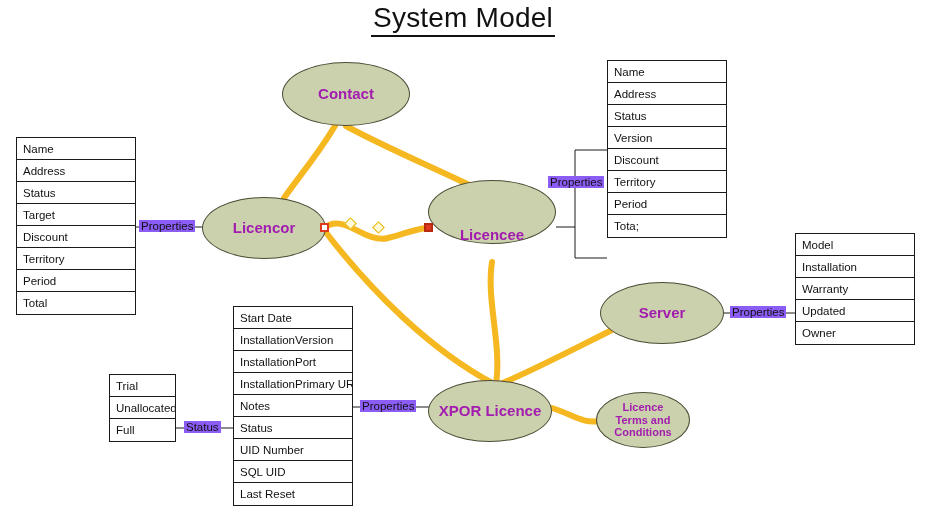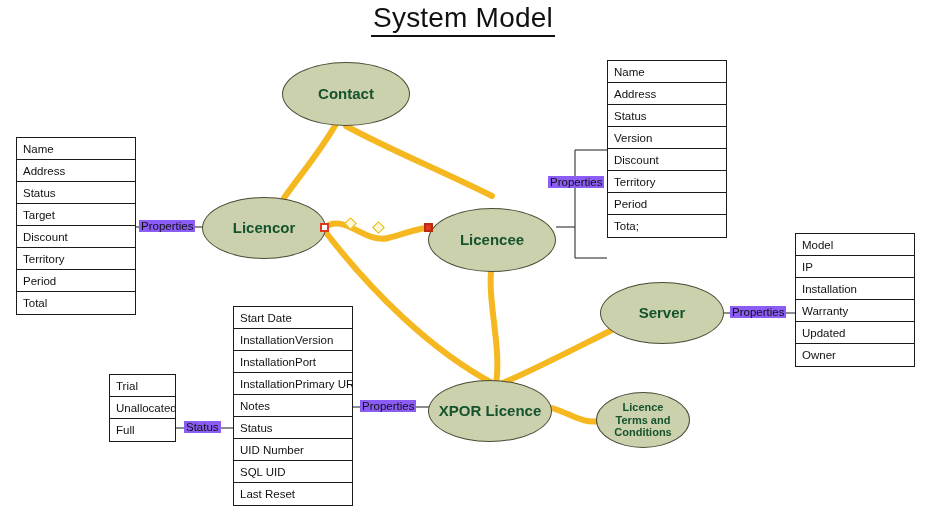--- a/index.html
+++ b/index.html
@@ -46,21 +46,21 @@
   .node {
     position: absolute;
     box-sizing: border-box;
     border: 1px solid #4c4c36;
     border-radius: 50%;
     background: #ccd1ad;
     display: flex;
     align-items: center;
     justify-content: center;
     text-align: center;
-    color: #14532d;
+    color: #a21caf;
     font-weight: bold;
     font-size: 15px;
     line-height: 1.15;
     z-index: 5;
   }
   .node.small {
     font-size: 11px;
     font-weight: bold;
     padding: 0 8px;
   }
@@ -161,21 +161,21 @@
   </svg>
 
   <div class="node" style="left:282px; top:62px; width:128px; height:64px;">
     <span>Contact</span>
   </div>
 
   <div class="node" style="left:202px; top:197px; width:124px; height:62px;">
     <span>Licencor</span>
   </div>
 
-  <div class="node" style="left:428px; top:208px; width:128px; height:64px;">
+  <div class="node" style="left:428px; top:180px; width:128px; height:64px;align-items:flex-end;">
     <span>Licencee</span>
   </div>
 
   <div class="node" style="left:600px; top:282px; width:124px; height:62px;">
     <span>Server</span>
   </div>
 
   <div class="node" style="left:428px; top:380px; width:124px; height:62px;">
     <span>XPOR Licence</span>
   </div>
@@ -241,23 +241,20 @@
     <div class="attr-row" style="height:22px;">
         <span>Tota;</span>
       </div>
   </div>
 
   <div class="attr-table" style="left:795px; top:233px; width:120px;">
     <div class="attr-row" style="height:22px;">
         <span>Model</span>
       </div>
     <div class="attr-row" style="height:22px;">
-        <span>IP</span>
-      </div>
-    <div class="attr-row" style="height:22px;">
         <span>Installation</span>
       </div>
     <div class="attr-row" style="height:22px;">
         <span>Warranty</span>
       </div>
     <div class="attr-row" style="height:22px;">
         <span>Updated</span>
       </div>
     <div class="attr-row" style="height:22px;">
         <span>Owner</span>

